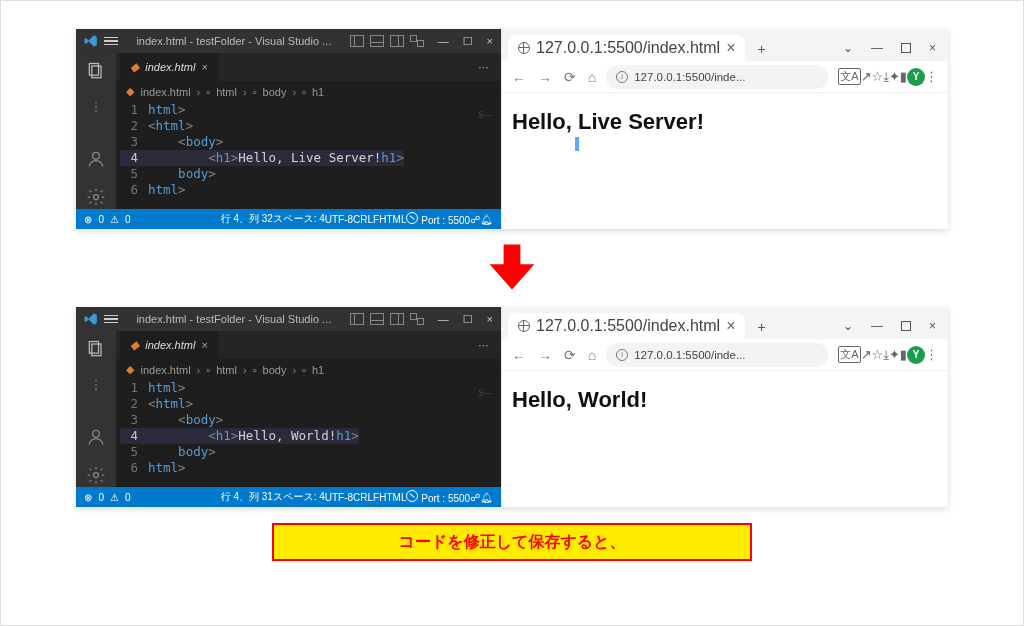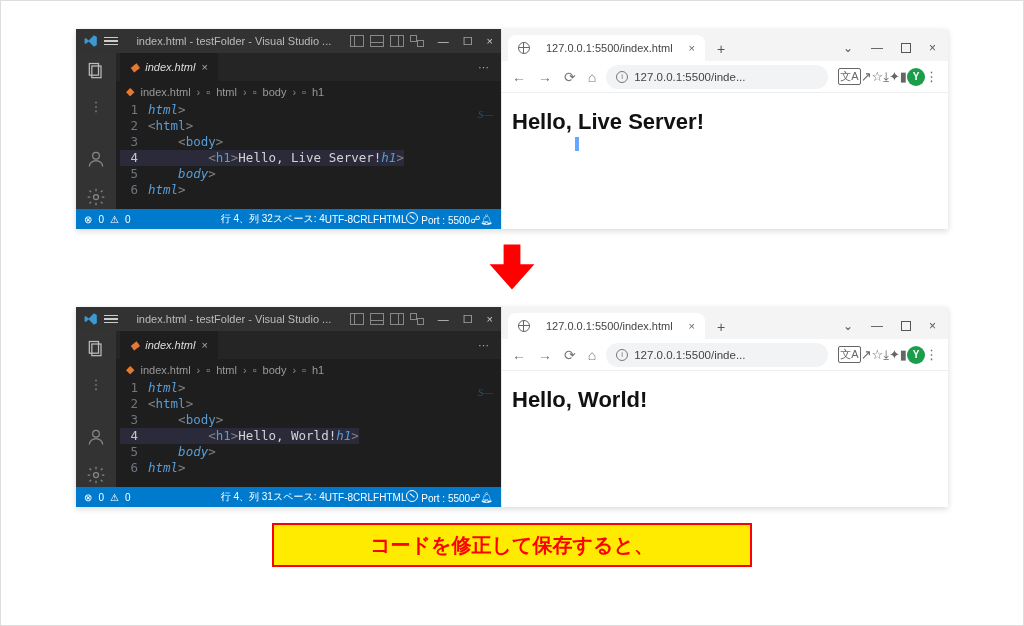--- a/index.html
+++ b/index.html
@@ -38,34 +38,34 @@
   .crumb .g { color:#888; }
   .crumb .diam { color:#e37933; }
   .crumb .cube { color:#b180d7; }
   .editor { flex:1; font-family: Consolas, monospace; font-size:12.5px; line-height:16px; padding-left:4px; position:relative; }
   .lines { display:table; }
   .ln { display:table-row; }
   .gut { display:table-cell; width:28px; text-align:right; color:#6e7681; padding-right:10px; }
   .co { display:table-cell; white-space:pre; }
   .ln.cur { background:#2a2a3a; }
   .ln.cur .gut { color:#c5c5c5; }
-  .tg { color:#569cd6; } .br { color:#808080;font-style:italic; } .tx { color:#d4d4d4; }
+  .tg { color:#569cd6; } .br { color:#808080; } .tx { color:#d4d4d4; }
   .wm { position:absolute; right:8px; top:4px; color:#2c4f63; font-style:italic; font-size:11px; font-family:cursive; }
   .status { height:20px; background:#007acc; color:#fff; display:flex; align-items:center; gap:14px; padding:0 8px; font-size:10px; }
   .status .lft{display:flex;gap:6px;align-items:center;}
   .status .rgt{margin-left:auto;display:flex;align-items:center;}
   .circ { display:inline-block; width:12px;height:12px;border:1.3px solid #fff;border-radius:50%;position:relative;}
   .circ::after{content:"";position:absolute;left:2px;right:2px;top:4px;height:1.3px;background:#fff;transform:rotate(40deg);}
 
   
   .browser { flex:1; background:#fff; color:#333; display:flex; flex-direction:column; border-left:1px solid #e8e8e8;
     background-repeating:no-repeat;
   }
   .br-top { height:32px; background:#f4f4f4; display:flex; align-items:flex-end; padding-left:6px; gap:6px; }
-  .br-tab { background:#fff; height:26px; display:flex;align-items:center; gap:16px; padding:0 10px; border-radius:8px 8px 0 0; font-size:11px; color:#444; min-width:170px; }
+  .br-tab { background:#fff; height:26px; display:flex;align-items:center; gap:6px; padding:0 10px; border-radius:8px 8px 0 0; font-size:16px; color:#444; min-width:170px; }
   .globe { width:12px;height:12px;border:1px solid #666;border-radius:50%;display:inline-block;position:relative;}
   .globe::before{content:"";position:absolute;left:0;right:0;top:4px;height:1px;background:#666;}
   .globe::after{content:"";position:absolute;top:0;bottom:0;left:4px;width:1px;background:#666;}
   .br-tab .cls{margin-left:auto;color:#666;}
   .plus { font-size:14px;color:#555;padding:4px 6px;}
   .br-winctrl{margin-left:auto;display:flex;gap:18px;padding:0 12px 6px;color:#555;font-size:12px;align-items:center;}
   .sq{display:inline-block;width:10px;height:10px;border:1px solid #555;}
   .addr { height:32px; background:#fff; display:flex; align-items:center; gap:10px; padding:0 10px; border-bottom:1px solid #eee; font-size:13px; color:#555; }
   .addr .nav { color:#777; display:flex; gap:12px; font-size:14px; }
   .addr .url { flex:1; background:#f1f3f4; border-radius:14px; height:24px; display:flex; align-items:center; gap:6px; padding:0 10px; font-size:11.5px; color:#444; overflow:hidden;}
@@ -76,21 +76,21 @@
   .page { flex:1; padding:16px 10px; }
   .page h1 { font-size:22px; font-weight:700; color:#111; }
   .bcaret{position:absolute;left:499px;background:#67a7ff;width:4px;height:14px;}
   .bcaret.t1{top:108px;}
 
   
   .arrow { display:flex; justify-content:center; margin:10px 0 12px; }
   .arrow svg { width:56px; height:56px; }
 
   
-  .caption { margin:16px auto 0; width:480px; background:#ffeb00; border:2px solid #ff0000; color:#ff0000; font-weight:700; font-size:20px; text-align:center; padding:6px 8px; line-height:1.4; }
+  .caption { margin:16px auto 0; width:480px; background:#ffeb00; border:2px solid #ff0000; color:#ff0000; font-weight:700; font-size:16px; text-align:center; padding:6px 8px; line-height:1.4; }
 
 </style>
 </head>
 <body>
 
 <div class="stage">
 
   <div class="split" style="position:relative;">
     <div class="bcaret t1"></div>
     <div class="vscode">

